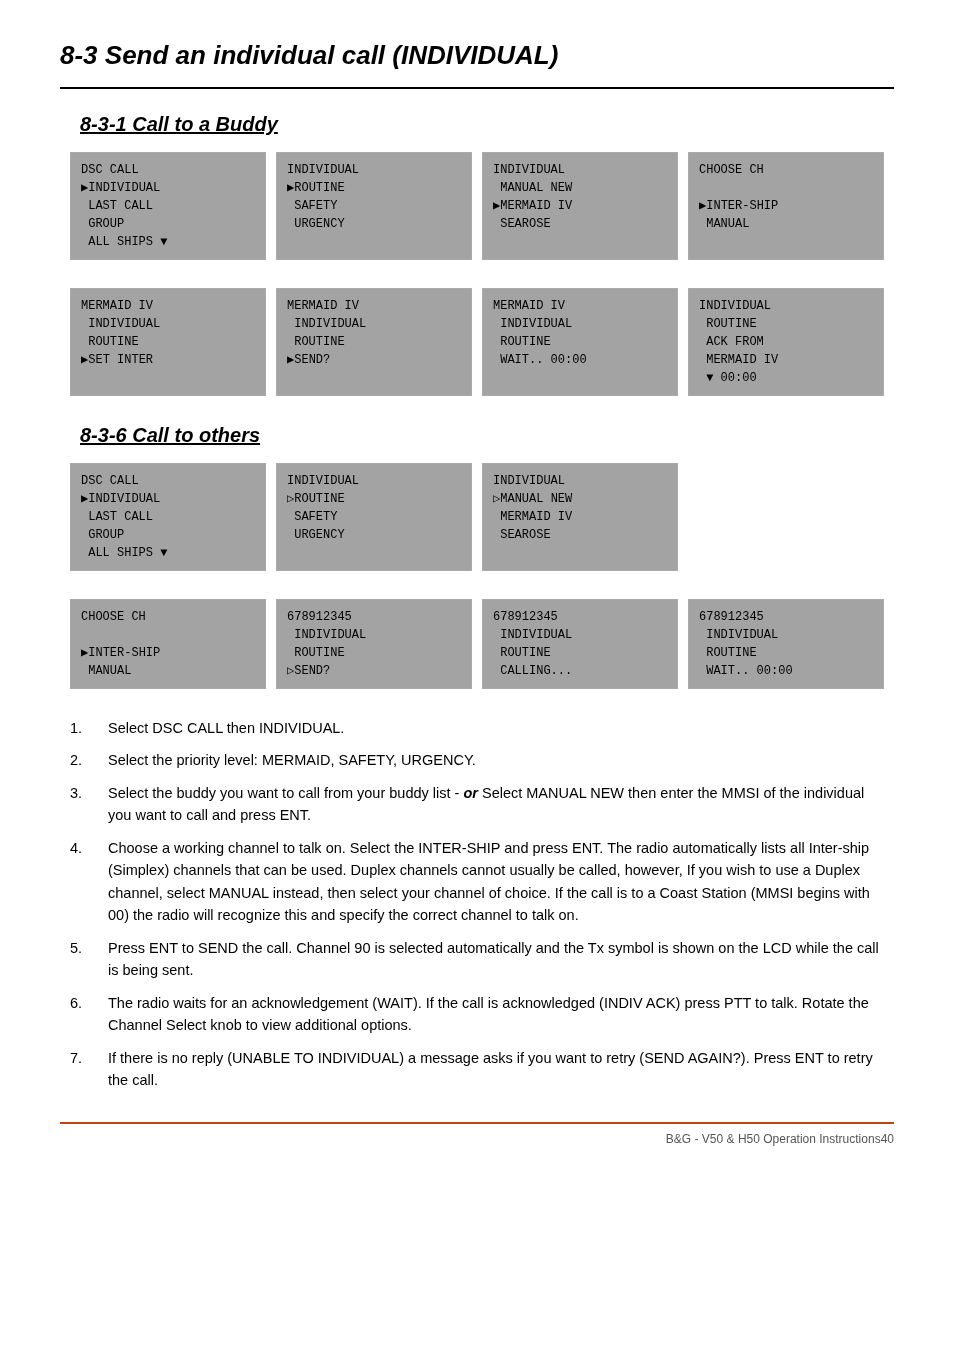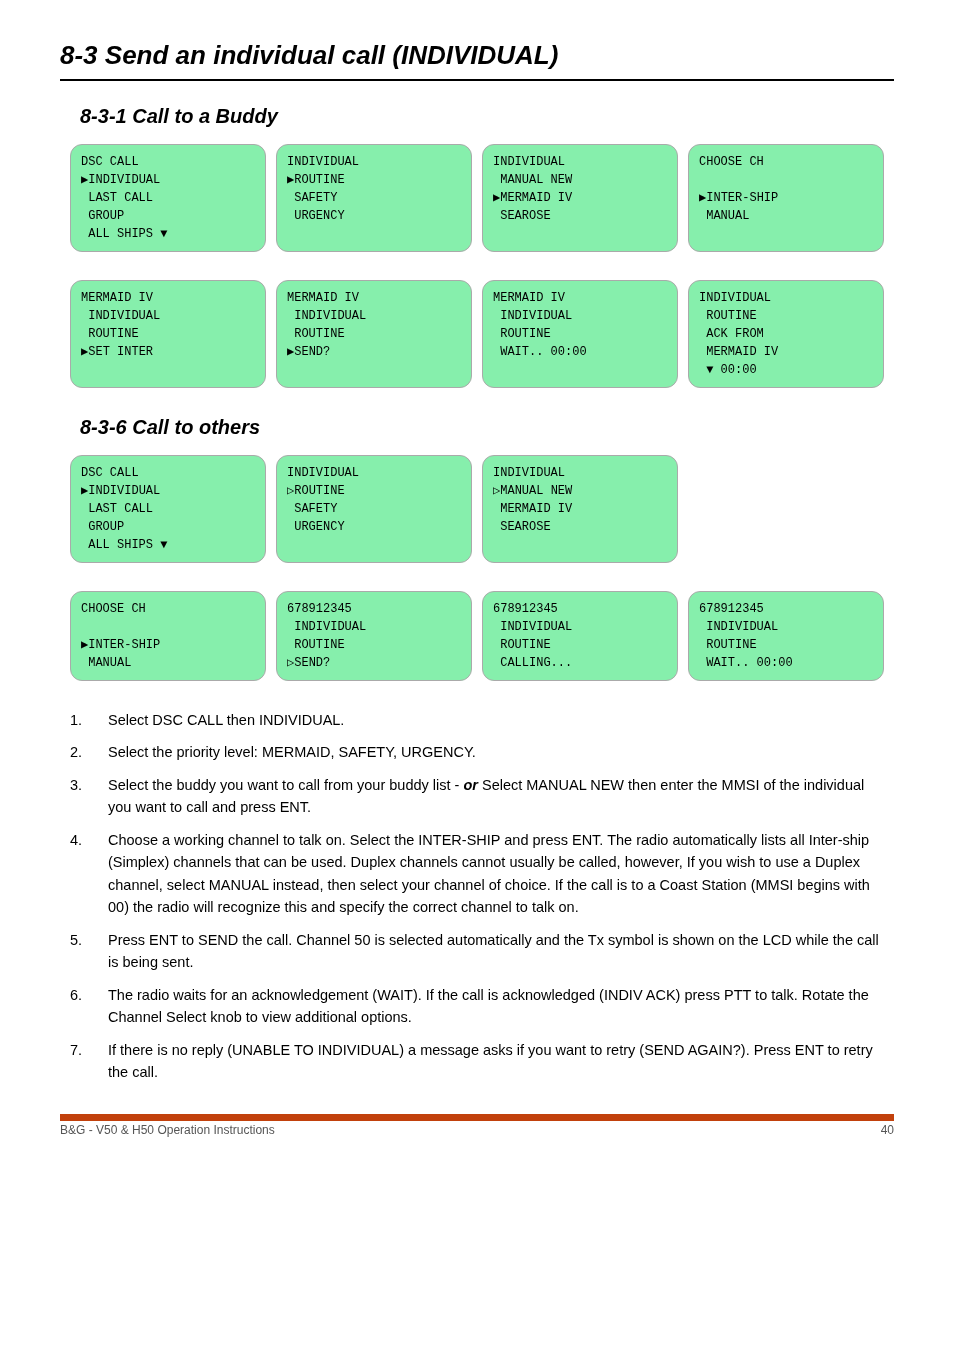--- a/index.html
+++ b/index.html
@@ -10,47 +10,48 @@
       width: 954px;
       min-height: 1347px;
       padding: 40px 60px;
     }
 
     h1.main-title {
       font-size: 26px;
       font-style: italic;
       font-weight: bold;
       border-bottom: 2px solid #000;
-      padding-bottom: 8px;
+      padding-bottom: 16px;
       margin-bottom: 24px;
     }
 
     h2.section-title {
       font-size: 20px;
       font-style: italic;
       font-weight: bold;
       margin-bottom: 16px;
       margin-left: 20px;
+      text-decoration: underline;
     }
 
     .screen-grid {
       display: grid;
       grid-template-columns: repeat(4, 1fr);
       gap: 10px;
       margin: 0 10px 28px 10px;
     }
 
     .lcd-screen {
       border: 1px solid #aaa;
-      border-radius: 12px;
+      border-radius: 0;
       padding: 8px 10px;
       font-family: 'Courier New', Courier, monospace;
       font-size: 12px;
       line-height: 1.5;
-      background: #86efac;
+      background: #a3a3a3;
       min-height: 90px;
       white-space: pre;
     }
 
     .instructions-list {
       margin: 20px 10px 20px 10px;
       padding-left: 0;
       list-style: none;
     }
 
@@ -67,24 +68,24 @@
       font-size: 14.5px;
     }
 
     .instructions-list li .text {
       flex: 1;
     }
 
     .footer {
       position: relative;
       margin-top: 30px;
-      border-top: 7px solid #c2410c;
-      padding-top: 2px;
+      border-top: 2px solid #c2410c;
+      padding-top: 8px;
       display: flex;
-      justify-content: space-between;
+      justify-content: flex-end;
       font-size: 12px;
       color: #555;
     }
   </style>
 </head>
 <body>
 
 <h1 class="main-title">8-3 Send an individual call (INDIVIDUAL)</h1>
 
 <h2 class="section-title">8-3-1 Call to a Buddy</h2>
@@ -178,21 +179,21 @@
     <li>
       <span class="num">3.</span>
       <span class="text">Select the buddy you want to call from your buddy list - <em><strong>or</strong></em> Select MANUAL NEW then enter the MMSI of the individual you want to call and press ENT.</span>
     </li>
     <li>
       <span class="num">4.</span>
       <span class="text">Choose a working channel to talk on. Select the INTER-SHIP and press ENT. The radio automatically lists all Inter-ship (Simplex) channels that can be used. Duplex channels cannot usually be called, however, If you wish to use a Duplex channel, select MANUAL instead, then select your channel of choice. If the call is to a Coast Station (MMSI begins with 00) the radio will recognize this and specify the correct channel to talk on.</span>
     </li>
     <li>
       <span class="num">5.</span>
-      <span class="text">Press ENT to SEND the call. Channel 50 is selected automatically and the Tx symbol is shown on the LCD while the call is being sent.</span>
+      <span class="text">Press ENT to SEND the call. Channel 90 is selected automatically and the Tx symbol is shown on the LCD while the call is being sent.</span>
     </li>
     <li>
       <span class="num">6.</span>
       <span class="text">The radio waits for an acknowledgement (WAIT). If the call is acknowledged (INDIV ACK) press PTT to talk. Rotate the Channel Select knob to view additional options.</span>
     </li>
     <li>
       <span class="num">7.</span>
       <span class="text">If there is no reply (UNABLE TO INDIVIDUAL) a message asks if you want to retry (SEND AGAIN?). Press ENT to retry the call.</span>
     </li>
   </ol>

